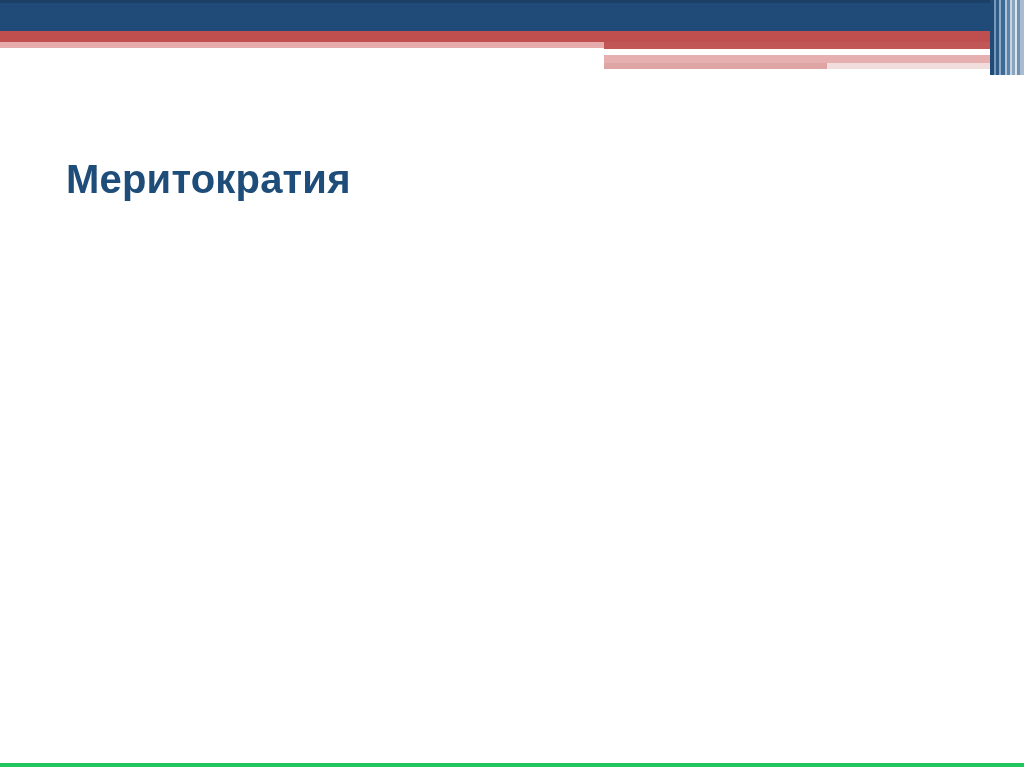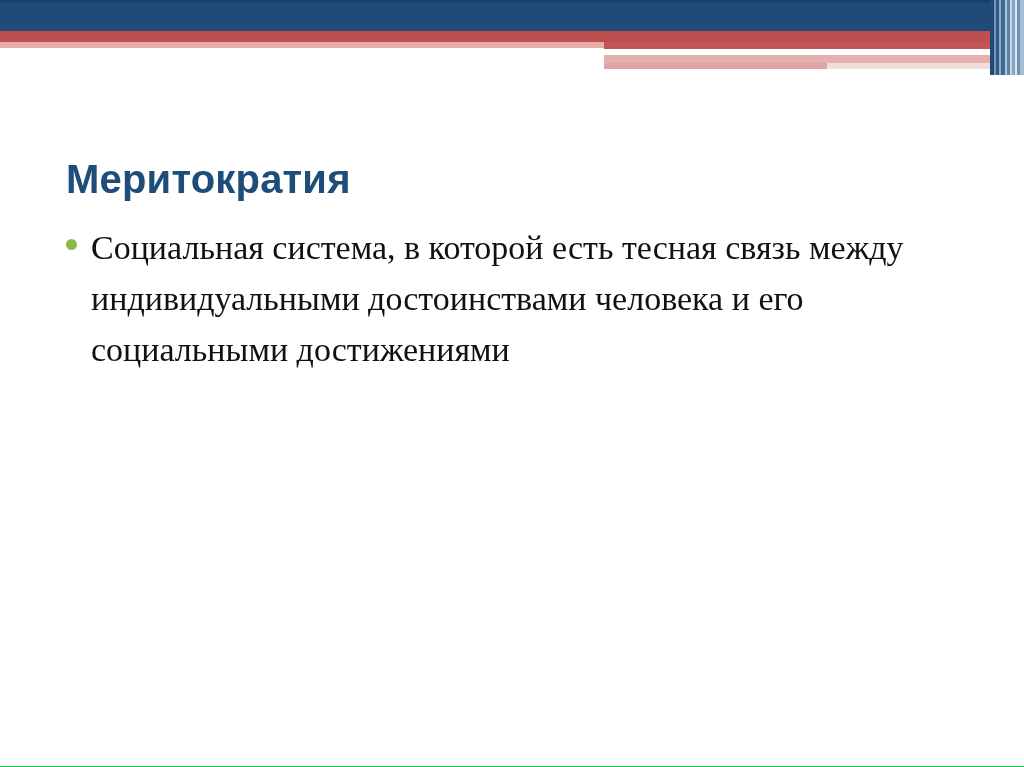--- a/index.html
+++ b/index.html
@@ -9,21 +9,21 @@
     background: #ffffff;
   }
 
   .slide {
     position: relative;
     width: 1024px;
     height: 767px;
     background: #ffffff;
     overflow: hidden;
     font-family: "Liberation Sans", sans-serif;
-    border-bottom: 1px solid #22c55e;
+    border-bottom: 4px solid #22c55e;
     box-sizing: border-box;
   }
 
   
   .header-deco {
     position: absolute;
     left: 0;
     top: 0;
     width: 1024px;
     height: 75px;
@@ -207,20 +207,14 @@
         <div class="stripe" style="left: 20px; width: 2px; background: rgb(198, 211, 224);"></div>
         <div class="stripe" style="left: 22px; width: 3px; background: rgb(138, 164, 192);"></div>
         <div class="stripe" style="left: 25px; width: 2px; background: rgb(220, 228, 236);"></div>
         <div class="stripe" style="left: 27px; width: 3px; background: rgb(111, 145, 180);"></div>
         <div class="stripe" style="left: 30px; width: 4px; background: rgb(168, 188, 210);"></div>
       </div>
   </div>
 
   <h1 class="title">Меритократия</h1>
 
-  <div class="body-block">
-    <div class="bullet-item">
-      <span class="bullet-dot"></span>
-      <span class="bullet-text">Социальная система, в которой есть тесная связь между индивидуальными достоинствами человека и его социальными достижениями</span>
-    </div>
-  </div>
 
 </div>
 
 </body></html>

